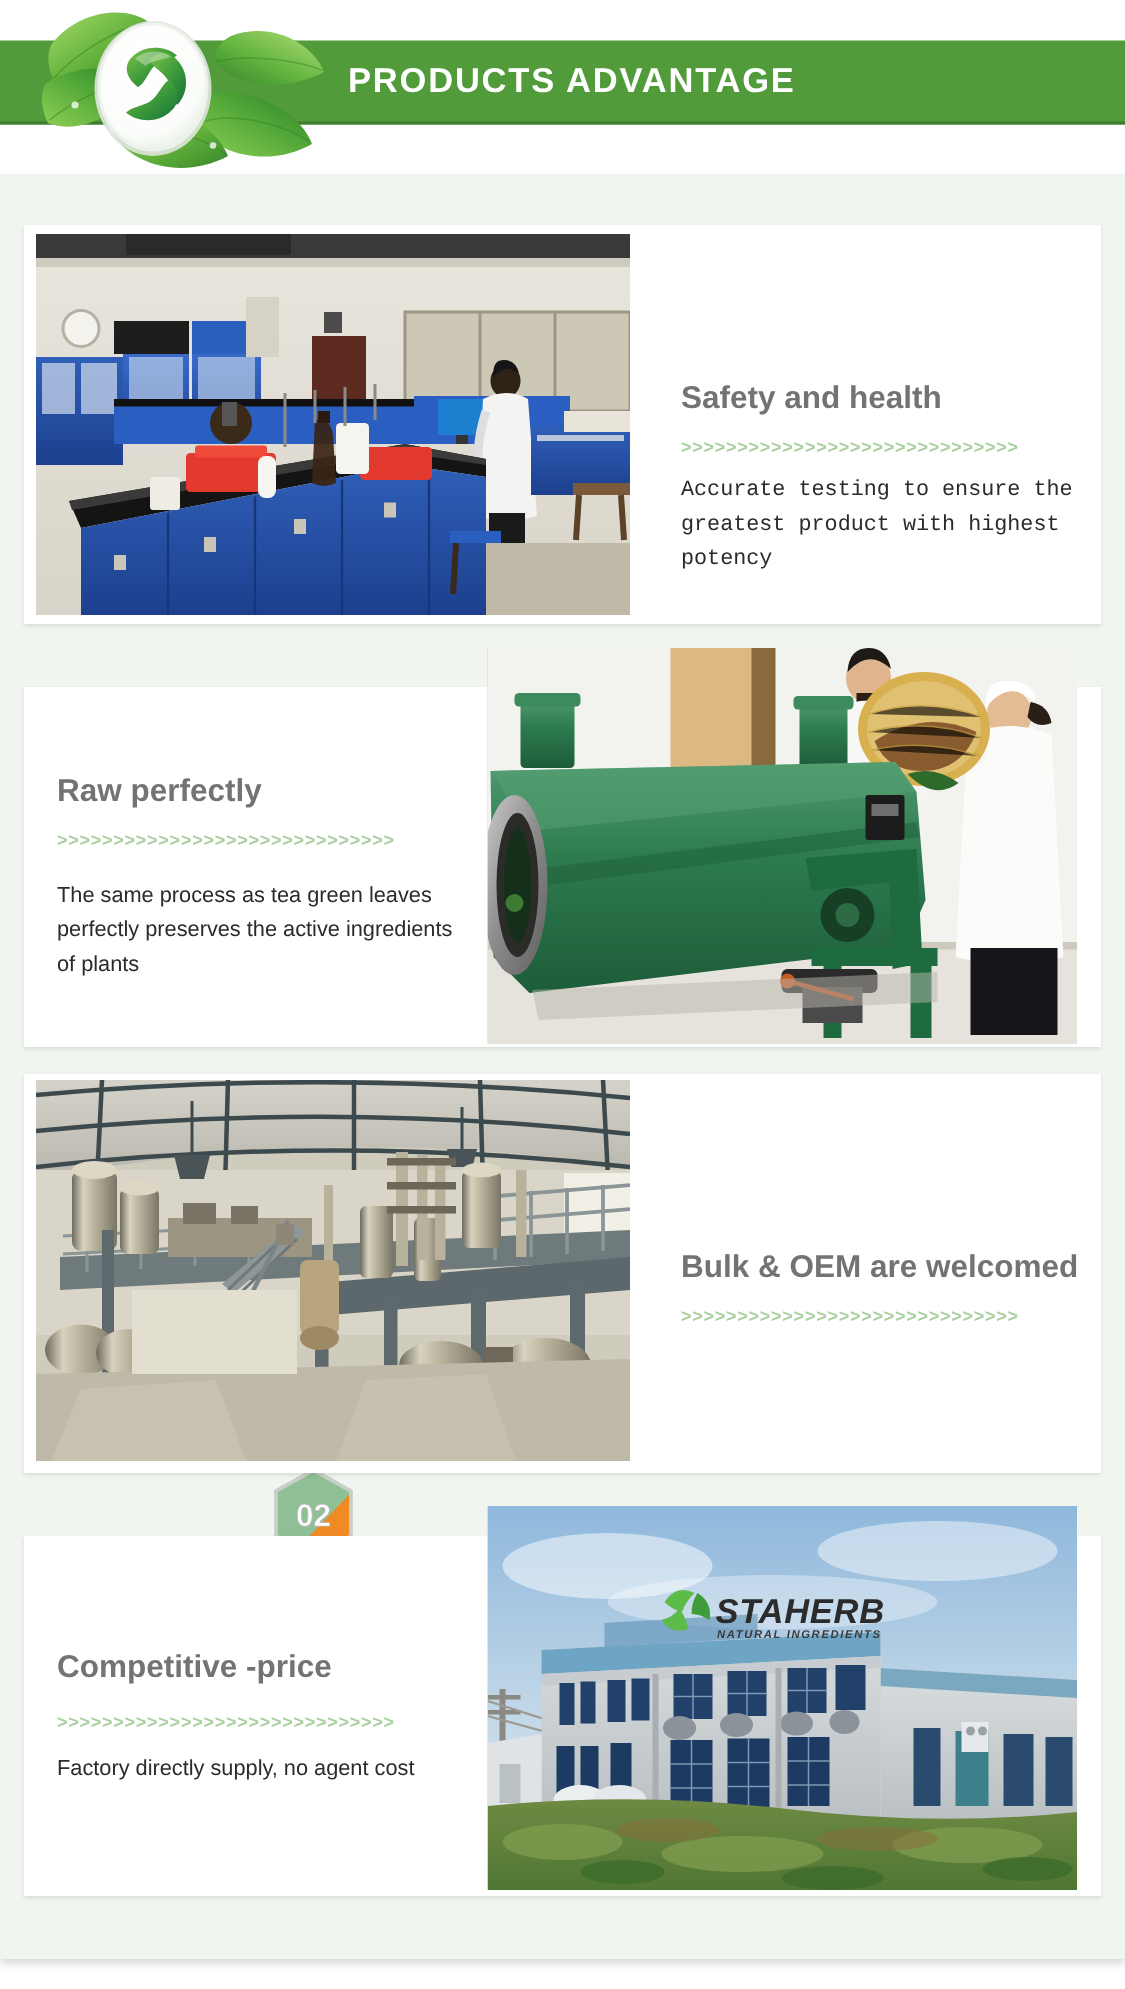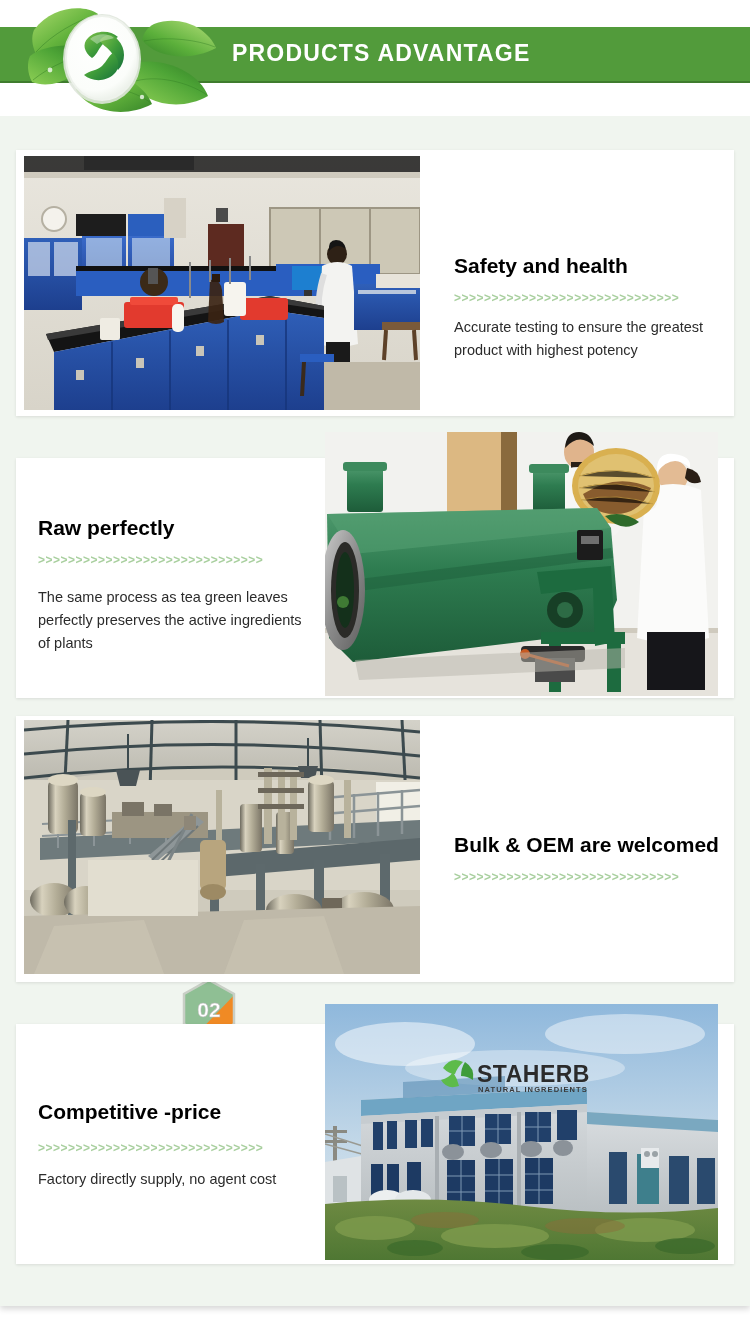--- a/index.html
+++ b/index.html
@@ -68,38 +68,39 @@
   .card {
     position: absolute;
     background: #ffffff;
     box-shadow: 0 1px 3px rgba(0,0,0,0.10);
   }
 
   .card-photo {
     position: absolute;
     overflow: hidden;
     background: #cfd4d8;
+    font-style: italic;
   }
   .card-photo svg { display: block; }
 
   .card-text {
     position: absolute;
   }
 
   .badge {
     position: relative;
     width: 56px;
     height: 62px;
   }
   .badge svg { display: block; }
 
   .card-title {
     font-size: 21px;
     font-weight: bold;
-    color: #000000;
+    color: #737373;
     line-height: 1.12;
   }
 
   .chev-divider {
     font-size: 12px;
     font-weight: bold;
     color: #a8cf9e;
     letter-spacing: 0.5px;
     line-height: 1;
     white-space: nowrap;
@@ -321,21 +322,21 @@
       </g>
 
       <rect x="300" y="206" width="96" height="48" fill="#c0b9a8"></rect>
     </svg>
   </div>
 
   <div class="card-text" id="card1-text">
 
     <div class="card-title" style="margin-top:78px;">Safety and health</div>
     <div class="chev-divider" style="margin-top:14px;">&gt;&gt;&gt;&gt;&gt;&gt;&gt;&gt;&gt;&gt;&gt;&gt;&gt;&gt;&gt;&gt;&gt;&gt;&gt;&gt;&gt;&gt;&gt;&gt;&gt;&gt;&gt;&gt;&gt;&gt;</div>
-    <div class="card-desc" style="margin-top:12px;">Accurate testing to ensure the greatest product with highest potency</div>
+    <div class="card-desc" style="margin-top:12px;font-family:Liberation Mono, monospace;">Accurate testing to ensure the greatest product with highest potency</div>
   </div>
 
   <div class="card" id="card2"></div>
 
   <div class="card-photo" id="card2-photo">
     <svg width="393" height="264" viewBox="0 0 393 264">
       <defs>
         <linearGradient id="drum" x1="0" y1="0" x2="0" y2="1">
           <stop offset="0%" stop-color="#4f9a6e"></stop>
           <stop offset="40%" stop-color="#2e7c50"></stop>

